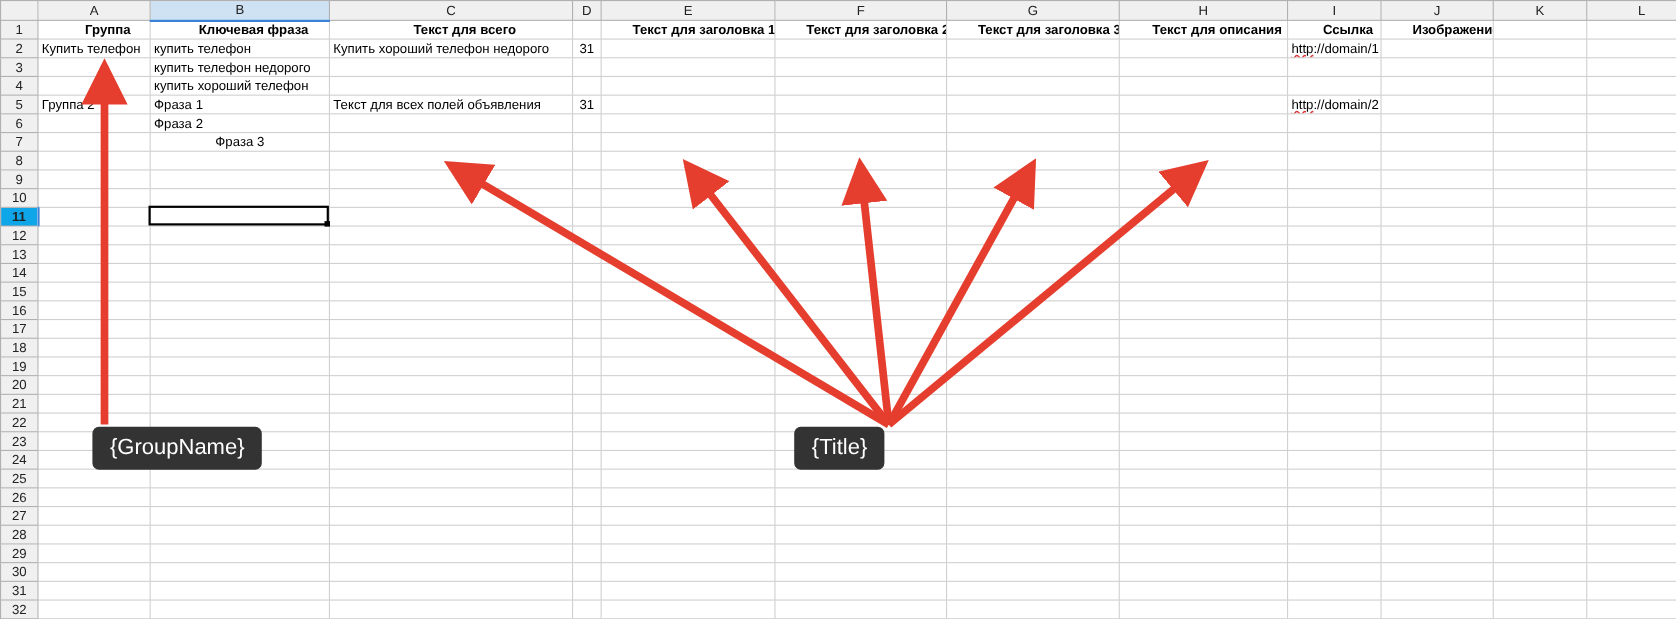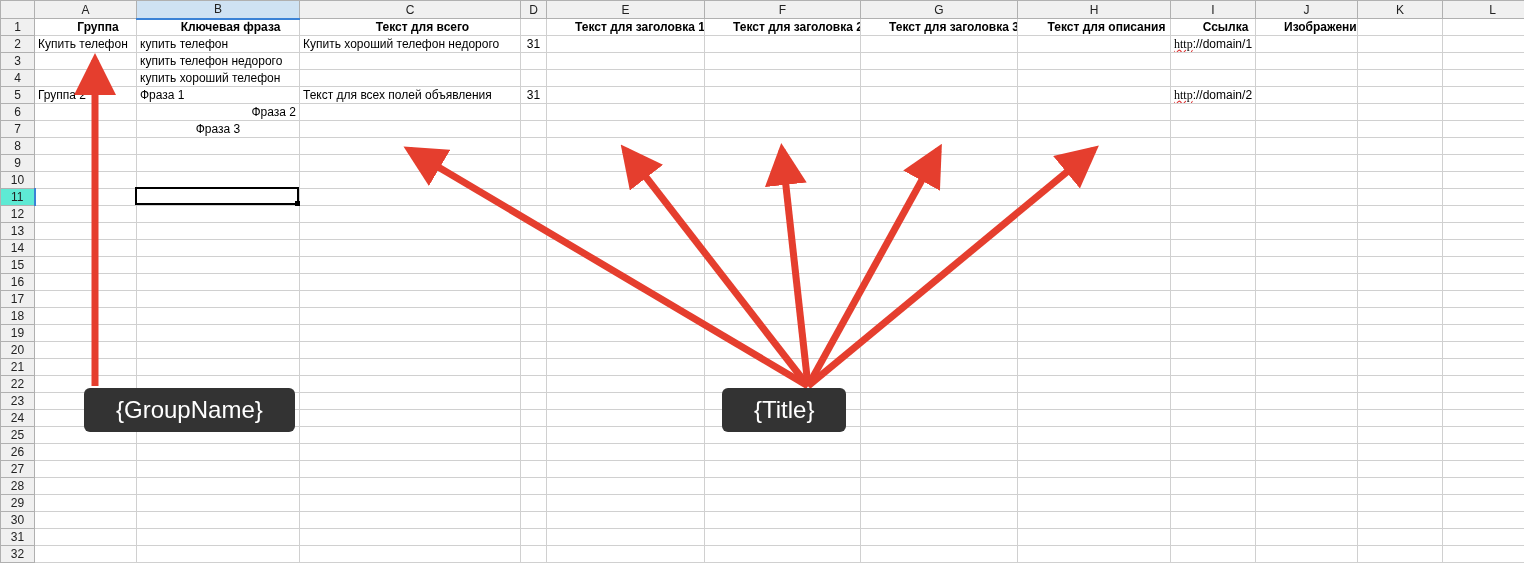--- a/index.html
+++ b/index.html
@@ -47,49 +47,50 @@
   border-bottom: 2px solid #3b82d6;
 }
 table.sheet td.rowhdr {
   background: #f0f0f0;
   text-align: center;
   border: 1px solid #b0b0b0;
   width: 34px;
   color: #222;
 }
 table.sheet td.rowhdr.sel {
-  background: #5eead4;
+  background: #0ea5e9;
   border-right: 2px solid #3b82d6;
+  font-weight: bold;
 }
 .hdr-row td.cell {
   text-align: center;
   font-weight: bold;
   padding-left: 28px;
 }
 td.center { text-align: center; }
 .sp-underline { text-decoration: underline; text-decoration-color: #d33; text-decoration-style: wavy; margin-top: 35px; }
-.link-txt span.u { text-decoration: underline; text-decoration-color: #d33; text-decoration-style: wavy; font-family: Liberation Serif, serif; }
+.link-txt span.u { text-decoration: underline; text-decoration-color: #d33; text-decoration-style: wavy; }
 .active-cell {
   position: absolute;
   border: 2px solid #000;
   background: transparent;
   pointer-events: none;
 }
 .active-cell .handle {
   position: absolute;
   right: -3px; bottom: -3px;
   width: 5px; height: 5px;
   background: #000;
 }
 .badge {
   position: absolute;
   background: #333;
   color: #fff;
-  font-size: 24px;
-  padding: 8px 32px;
+  font-size: 20px;
+  padding: 8px 16px;
   border-radius: 6px;
   font-family: Arial, sans-serif;
 }
 svg.overlay {
   position: absolute;
   top: 0; left: 0;
   pointer-events: none;
 }
 </style>
 </head>
@@ -201,21 +202,21 @@
           <td class="cell"></td>
           <td class="cell"></td>
           <td class="cell" style="text-align: left;"><span class="link-txt"><span class="u">http</span><span>://domain/</span><span>2</span></span></td>
           <td class="cell"></td>
           <td class="cell"></td>
           <td class="cell"></td>
         </tr>
         <tr>
           <td class="rowhdr">6</td>
           <td class="cell"></td>
-          <td class="cell" style="text-align: right;">Фраза 2</td>
+          <td class="cell" style="text-align: left;">Фраза 2</td>
           <td class="cell"></td>
           <td class="cell center"></td>
           <td class="cell"></td>
           <td class="cell"></td>
           <td class="cell"></td>
           <td class="cell"></td>
           <td class="cell"></td>
           <td class="cell"></td>
           <td class="cell"></td>
           <td class="cell"></td>

